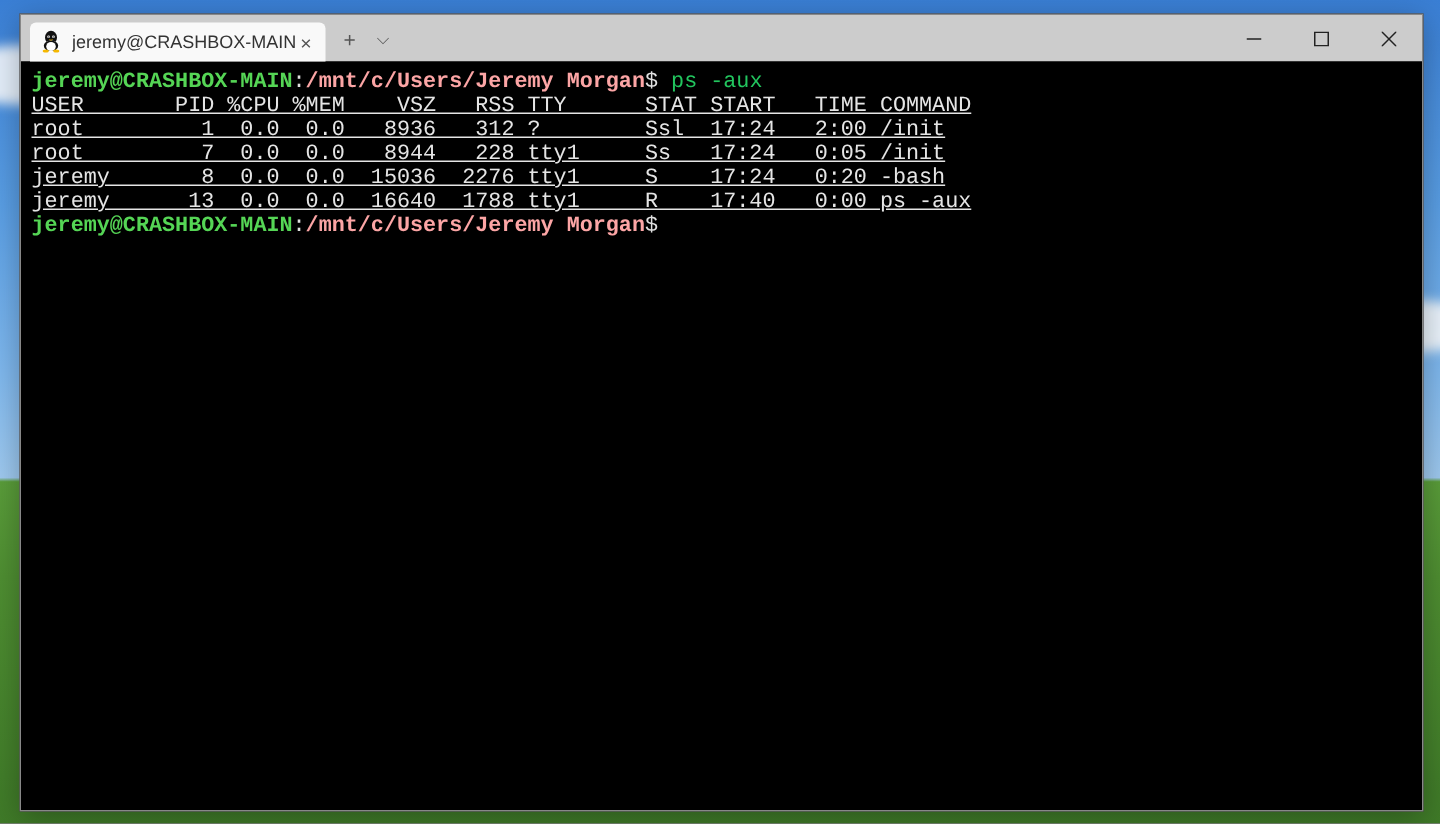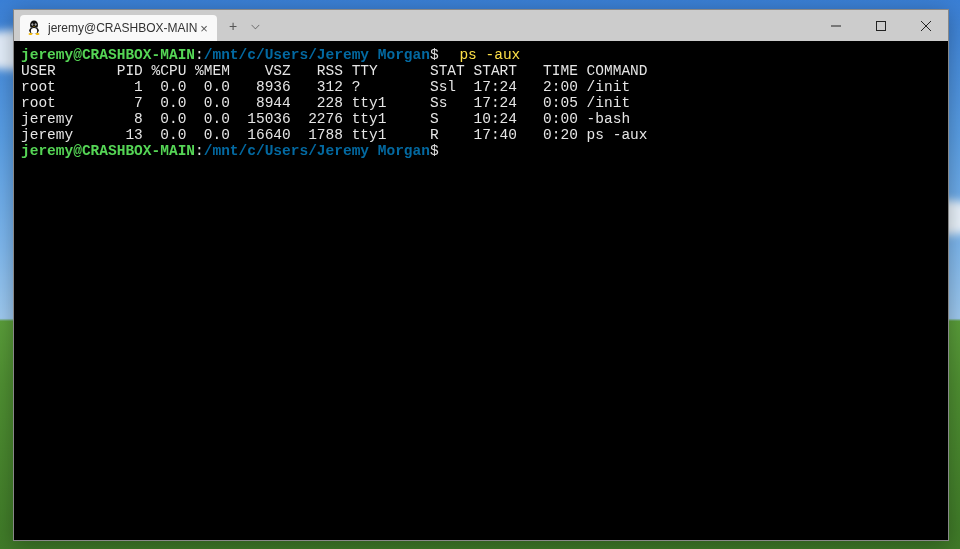--- a/index.html
+++ b/index.html
@@ -115,24 +115,24 @@
     padding: 6px 8px 8px 7px;
     font-family: "Consolas", "Courier New", monospace;
     font-size: 14.5px;
     line-height: 16px;
     color: #e0e0e0;
     white-space: pre;
     letter-spacing: 0px;
     overflow: hidden;
   }
   .p-user { color: #55d555; font-weight: bold; }
-  .p-path { color: #0369a1; font-weight: bold; text-align: center; }
+  .p-path { color: #fca5a5; font-weight: bold; text-align: center; }
   .p-dollar { color: #e0e0e0; }
-  .p-cmd { color: #fde047; margin-left: 12px; }
-  .hdr, .row { color: #e5e5e5; }
+  .p-cmd { color: #22c55e; }
+  .hdr, .row { color: #e5e5e5; text-decoration: underline; }
 </style>
 </head>
 <body>
 
 <div class="desktop">
   <div class="cloud" style="top:30px;left:-40px;width:120px;height:40px;"></div>
   <div class="cloud" style="top:200px;right:-30px;width:100px;height:35px;"></div>
 
   <div class="window">
     <div class="titlebar">
@@ -177,17 +177,17 @@
             <line x1="10" y1="0" x2="0" y2="10" stroke="#222" stroke-width="1"></line>
           </svg>
         </div>
       </div>
     </div>
 
     <div class="terminal"><span class="p-user">jeremy@CRASHBOX-MAIN</span><span class="p-dollar">:</span><span class="p-path">/mnt/c/Users/Jeremy Morgan</span><span class="p-dollar">$ </span><span class="p-cmd">ps -aux</span>
 <span class="hdr">USER       PID %CPU %MEM    VSZ   RSS TTY      STAT START   TIME COMMAND</span>
 <span class="row">root         1  0.0  0.0   8936   312 ?        Ssl  17:24   2:00 /init</span>
 <span class="row">root         7  0.0  0.0   8944   228 tty1     Ss   17:24   0:05 /init</span>
-<span class="row">jeremy       8  0.0  0.0  15036  2276 tty1     S    10:24   0:00 -bash</span>
-<span class="row">jeremy      13  0.0  0.0  16640  1788 tty1     R    17:40   0:20 ps -aux</span>
+<span class="row">jeremy       8  0.0  0.0  15036  2276 tty1     S    17:24   0:20 -bash</span>
+<span class="row">jeremy      13  0.0  0.0  16640  1788 tty1     R    17:40   0:00 ps -aux</span>
 <span class="p-user">jeremy@CRASHBOX-MAIN</span><span class="p-dollar">:</span><span class="p-path">/mnt/c/Users/Jeremy Morgan</span><span class="p-dollar">$</span></div>
   </div>
 </div>
 
 </body></html>

